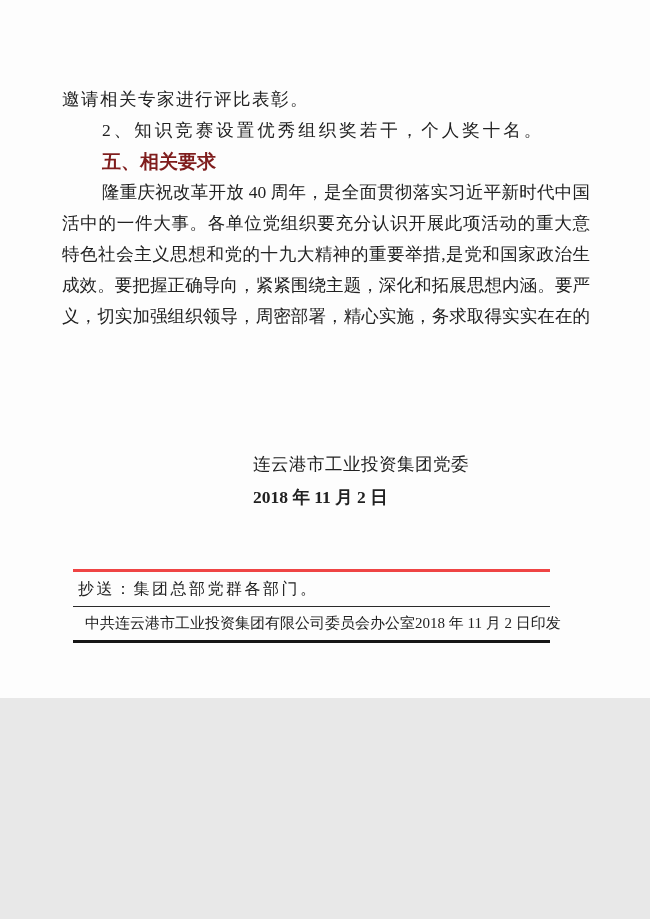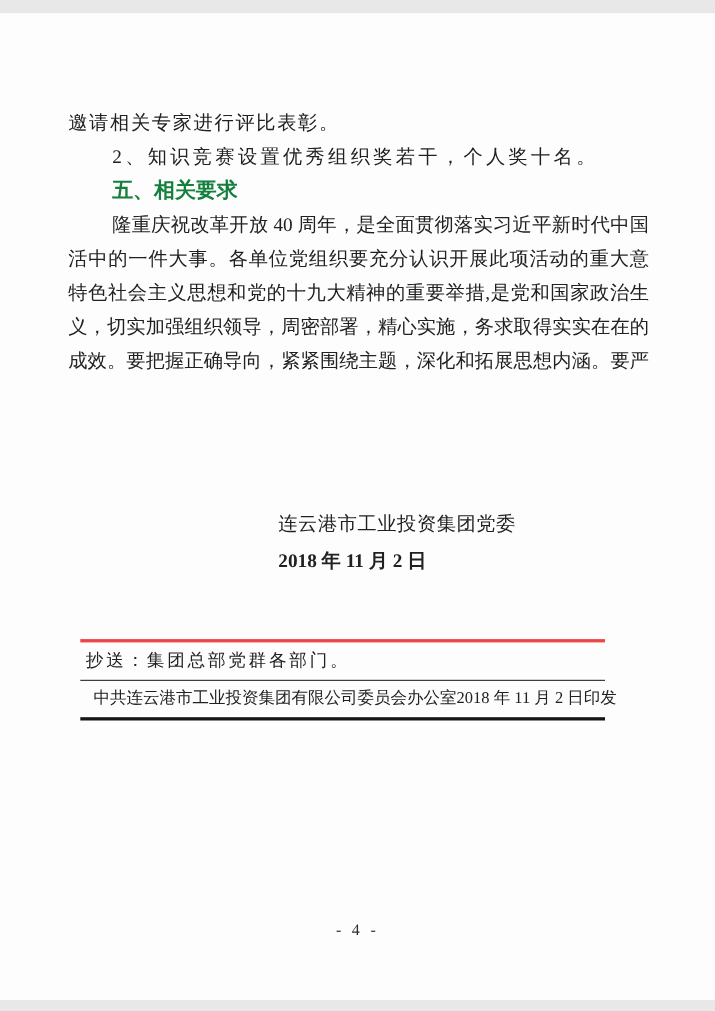--- a/index.html
+++ b/index.html
@@ -3,22 +3,22 @@
 <meta charset="utf-8">
 <style>
   html, body {
     margin: 0;
     padding: 0;
     background: #e8e8e8;
   }
   .page {
     position: relative;
     width: 650px;
-    height: 897px;
-    margin: 12px auto;
+    height: 698px;
+    margin: 0 auto;
     background: #fdfdfd;
     font-family: "Liberation Serif", "DejaVu Serif", serif;
     color: #212121;
     overflow: hidden;
   }
   
   .body-text {
     position: absolute;
     left: 62px;
     top: 84px;
@@ -32,21 +32,21 @@
   .ls3 { letter-spacing: 3px; }
   .just {
     white-space: normal;
     text-align: justify;
     text-align-last: justify;
   }
   .heading {
     font-family: "Liberation Sans", "DejaVu Sans", sans-serif;
     font-weight: bold;
     font-size: 19px;
-    color: #15803d;
+    color: #7f1d1d;
   }
   
   .signature {
     position: absolute;
     left: 253px;
     top: 451px;
     width: 280px;
     text-align: left;
     font-size: 17.5px;
   }
@@ -97,22 +97,22 @@
 
 <div class="page">
 
   <div class="body-text">
     <div class="line ls1">邀请相关专家进行评比表彰。</div>
     <div class="line indent ls3">2、知识竞赛设置优秀组织奖若干，个人奖十名。</div>
     <div class="line indent heading">五、相关要求</div>
     <div class="line indent just">隆重庆祝改革开放 40 周年，是全面贯彻落实习近平新时代中国</div>
     <div class="line just">活中的一件大事。各单位党组织要充分认识开展此项活动的重大意</div>
     <div class="line just">特色社会主义思想和党的十九大精神的重要举措,是党和国家政治生</div>
+    <div class="line just">成效。要把握正确导向，紧紧围绕主题，深化和拓展思想内涵。要严</div>
     <div class="line just">义，切实加强组织领导，周密部署，精心实施，务求取得实实在在的</div>
-    <div class="line just">成效。要把握正确导向，紧紧围绕主题，深化和拓展思想内涵。要严</div>
   </div>
 
   <div class="signature">
     <div class="sig-org">连云港市工业投资集团党委</div>
     <div class="sig-date">2018 年 11 月 2 日</div>
   </div>
 
   <div class="footer-box">
     <div class="cc-row">抄送：集团总部党群各部门。</div>
     <div class="print-row">

